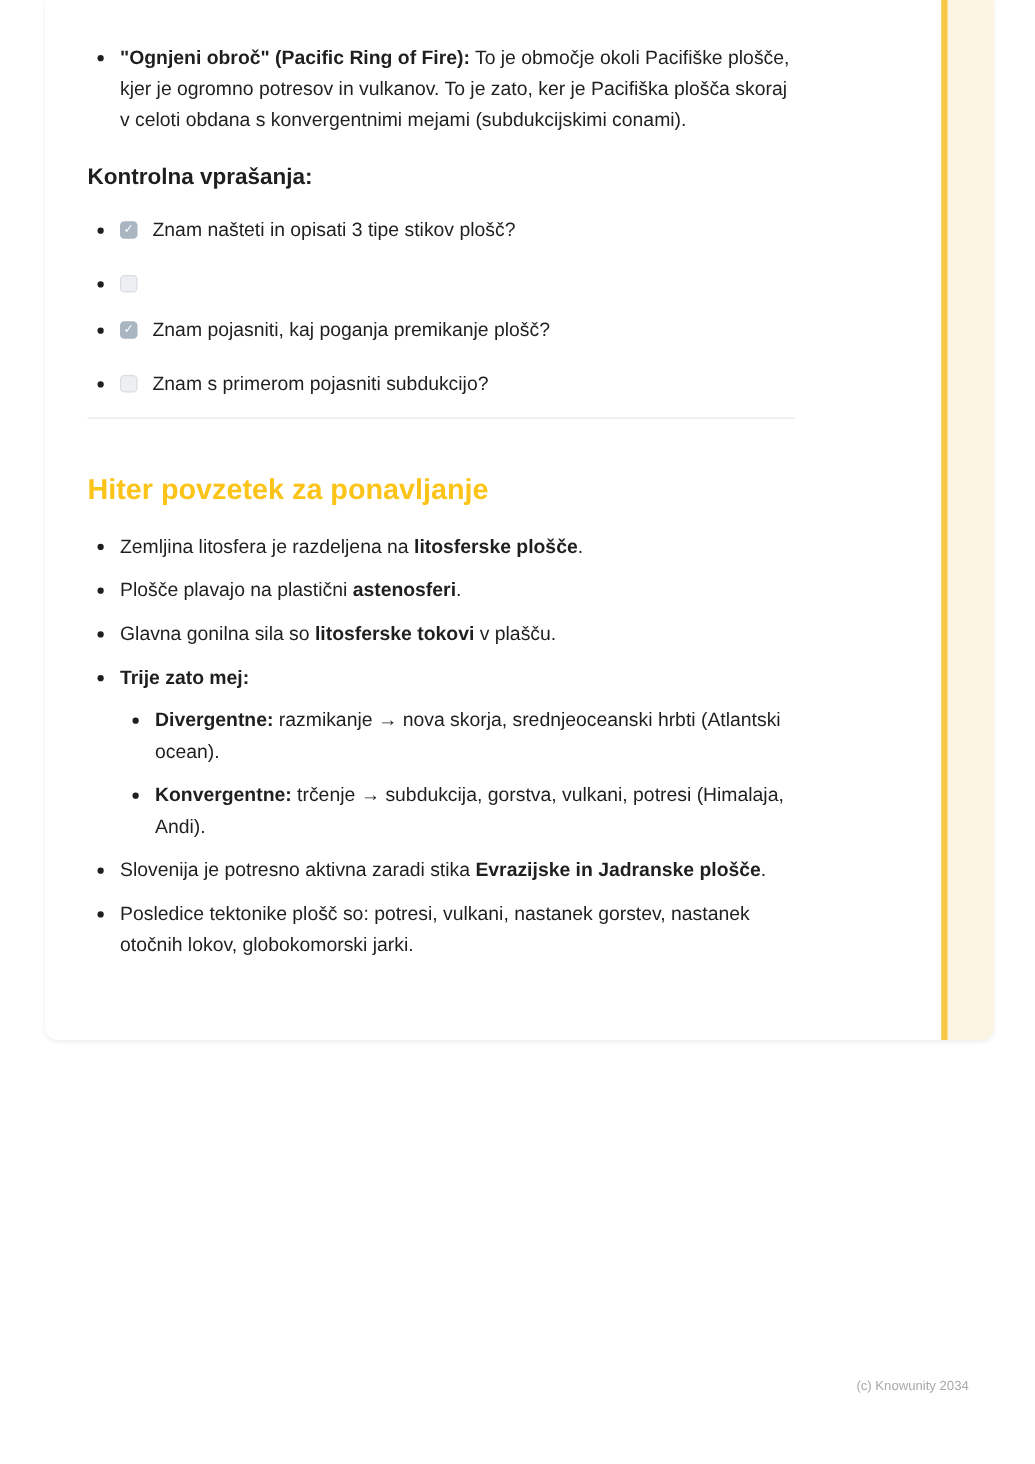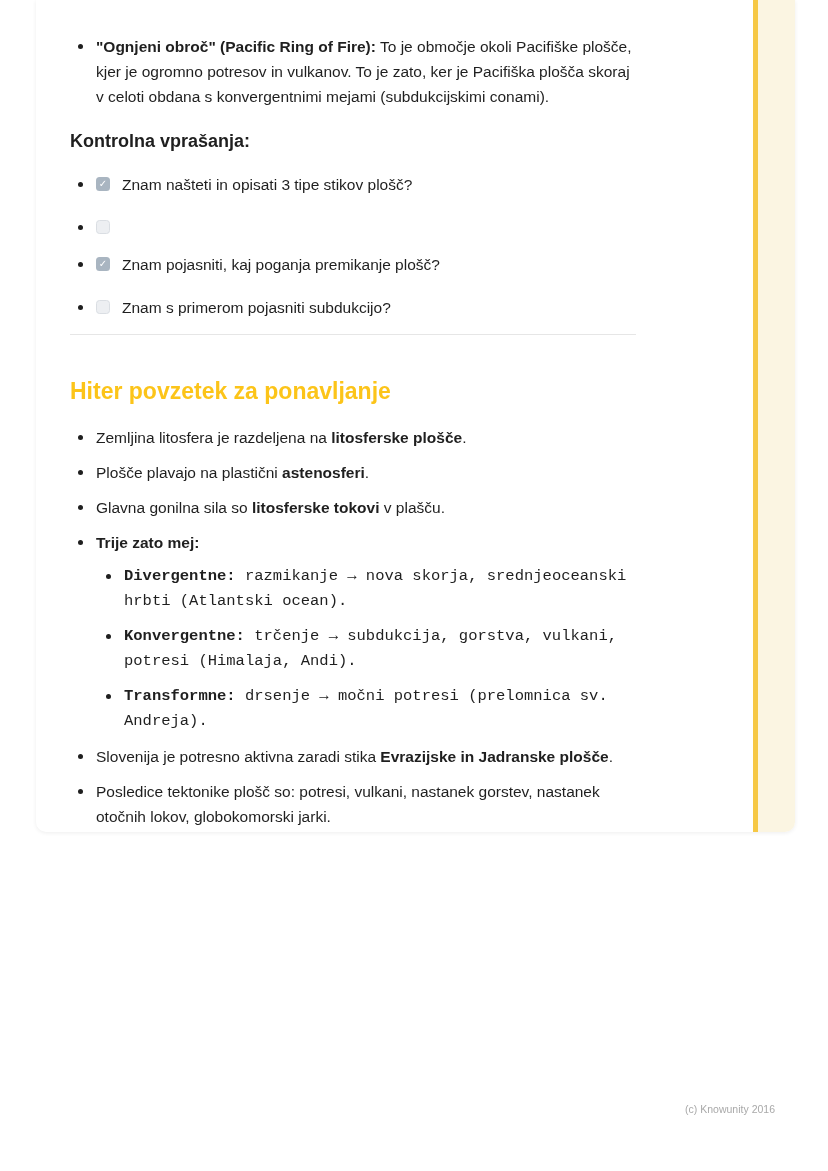--- a/index.html
+++ b/index.html
@@ -129,21 +129,20 @@
     margin-bottom: 21px;
   }
   .summary-list > li { margin-bottom: 10px; }
   .nested-list {
     padding-left: 28px;
     margin-top: 9px;
   }
   .nested-list > li {
     position: relative;
     margin-bottom: 10px;
-    font-family: Liberation Mono, monospace;
   }
   .nested-list > li::before {
     content: "";
     position: absolute;
     left: -18px;
     top: 10px;
     width: 5px;
     height: 5px;
     border-radius: 50%;
     background: #1f1f1f;
@@ -210,30 +209,27 @@
         </li>
         <li>
           <span class="b">Trije zato mej:</span>
           <ul class="nested-list">
             <li>
               <span class="b">Divergentne:</span><span> razmikanje → nova skorja, srednjeoceanski hrbti (Atlantski ocean).</span>
             </li>
             <li>
               <span class="b">Konvergentne:</span><span> trčenje → subdukcija, gorstva, vulkani, potresi (Himalaja, Andi).</span>
             </li>
-            <li>
-              <span class="b">Transformne:</span><span> drsenje → močni potresi (prelomnica sv. Andreja).</span>
-            </li>
           </ul>
         </li>
         <li>
           <span>Slovenija je potresno aktivna zaradi stika </span><span class="b">Evrazijske in Jadranske plošče</span><span>.</span>
         </li>
         <li>
           <span>Posledice tektonike plošč so: potresi, vulkani, nastanek gorstev, nastanek otočnih lokov, globokomorski jarki.</span>
         </li>
       </ul>
 
     </div>
   </div>
 
-  <div class="footer">(c) Knowunity 2016</div>
+  <div class="footer">(c) Knowunity 2034</div>
 </div>
 
 </body></html>

